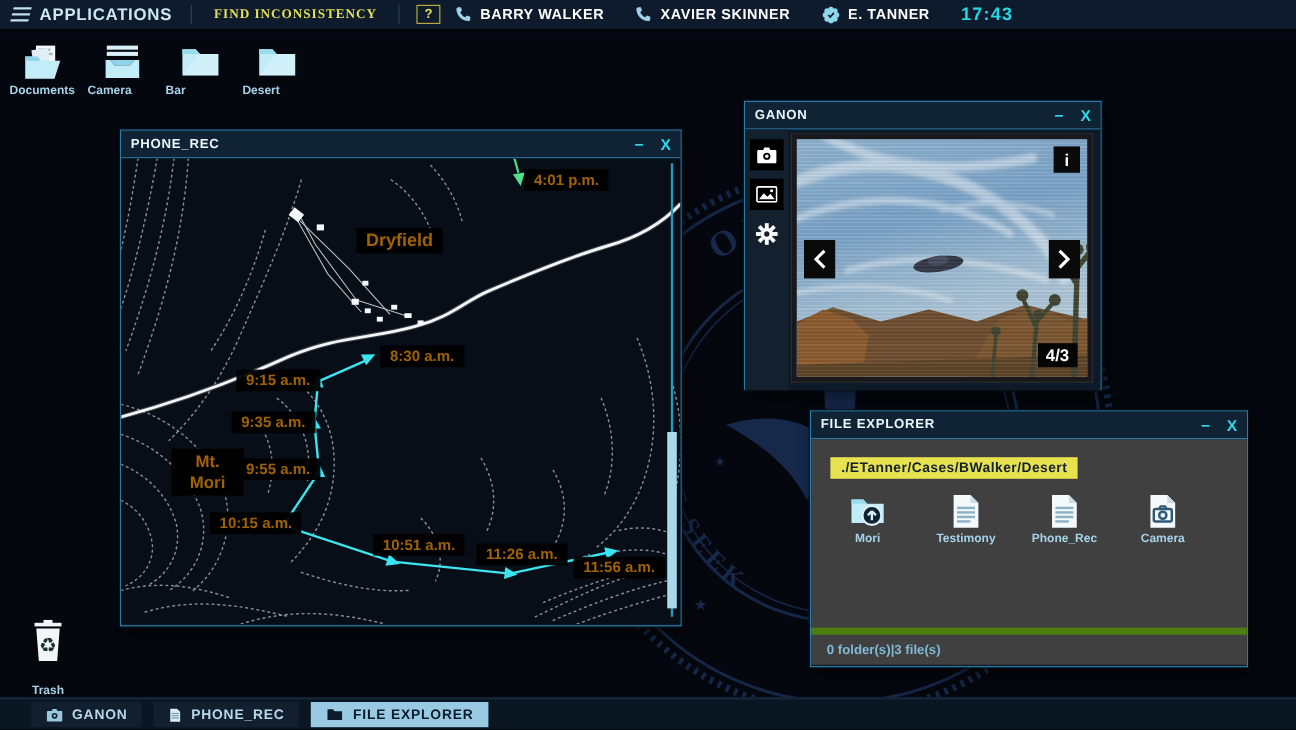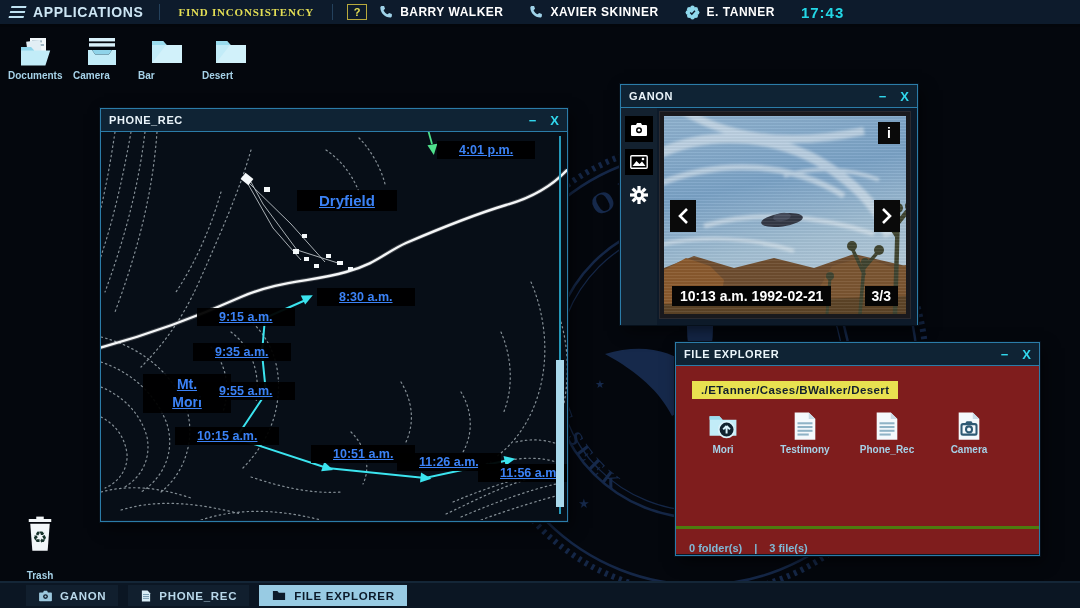--- a/index.html
+++ b/index.html
@@ -31,22 +31,22 @@
   
   .win{position:absolute;background:#0c1826;border:1px solid #2b7ca8;
     box-shadow:0 0 0 1px #06101b,4px 6px 14px rgba(0,0,0,.55);z-index:10;}
   .win-titlebar{height:22px;background:#0f2334;border-bottom:1px solid #2b7ca8;
     display:flex;align-items:center;justify-content:space-between;padding:0 8px;cursor:default;}
   .win-title{color:#eaf4fa;font-size:11px;font-weight:bold;letter-spacing:.6px;}
   .win-ctrls{display:flex;align-items:center;gap:14px;}
   .win-min,.win-close{color:#31d6ec;font-weight:bold;font-size:13px;cursor:pointer;line-height:1;}
   
   .map-body{position:relative;width:466px;height:388px;background:#070e17;overflow:hidden;}
-  .map-label{position:absolute;background:rgba(0,0,0,.95);color:#3b82f6;font-weight:bold;
-    font-size:12.5px;padding:2px 22px;white-space:nowrap;z-index:4;text-decoration:underline;}
+  .map-label{position:absolute;background:rgba(0,0,0,.95);color:#a16207;font-weight:bold;
+    font-size:12.5px;padding:2px 8px;white-space:nowrap;z-index:4;}
   .map-town{font-size:15px;}
   .map-mtn{text-align:center;line-height:1.25;font-size:14px;}
   .map-scroll-track{position:absolute;right:6px;top:4px;bottom:6px;width:2px;background:#2599ba;z-index:5;}
   .map-scroll-thumb{position:absolute;right:3px;top:228px;height:147px;width:8px;background:#a9d9ec;z-index:6;cursor:grab;}
   
   .ganon-body{position:relative;width:296px;height:217px;background:#0d1a29;}
   .ganon-side{position:absolute;left:0;top:0;bottom:0;width:36px;background:#13212f;padding-top:8px;}
   .side-btn{width:28px;height:26px;margin:0 0 7px 4px;display:flex;align-items:center;justify-content:center;cursor:pointer;}
   .side-btn.dark{background:#000;}
   .photo-frame{position:absolute;left:38px;top:3px;width:252px;height:208px;background:#19191d;
@@ -58,28 +58,28 @@
   .ph-btn{position:absolute;background:#0a0a0a;display:flex;align-items:center;justify-content:center;
     z-index:4;cursor:pointer;}
   .ph-prev{left:6px;top:84px;width:26px;height:32px;}
   .ph-next{right:6px;top:84px;width:26px;height:32px;}
   .ph-info{right:6px;top:6px;width:22px;height:22px;color:#fff;font-weight:bold;font-size:14px;}
   .ph-stamp{position:absolute;left:8px;bottom:8px;background:#050505;color:#fff;
     font-weight:bold;font-size:14px;padding:2px 8px;z-index:4;}
   .ph-index{position:absolute;right:8px;bottom:8px;background:#050505;color:#fff;
     font-weight:bold;font-size:14px;padding:2px 7px;z-index:4;}
   
-  .fe-body{position:relative;width:363px;height:188px;background:#7f1d1d;}
+  .fe-body{position:relative;width:363px;height:188px;background:#404040;}
   .fe-path{display:inline-block;margin:15px 0 0 16px;background:#e8e150;color:#12202e;
     font-weight:bold;font-size:11.5px;letter-spacing:.4px;padding:3px 9px;}
   .fe-grid{display:flex;gap:24px;padding:12px 0 0 18px;}
   .fe-item{width:58px;text-align:center;cursor:pointer;}
   .fe-item .lab{display:block;margin-top:3px;color:#a6d2e8;font-size:10px;font-weight:bold;}
-  .fe-status{position:absolute;left:0;right:0;bottom:0;height:25px;border-top:3px solid #4d7c0f;
-    display:flex;align-items:flex-end;gap:12px;padding-left:13px;color:#7fb9d6;font-size:11px;font-weight:bold;}
+  .fe-status{position:absolute;left:0;right:0;bottom:0;height:25px;border-top:6px solid #4d7c0f;
+    display:flex;align-items:center;gap:0;padding-left:13px;color:#7fb9d6;font-size:11px;font-weight:bold;}
   
   .taskbar{position:absolute;left:0;right:0;bottom:0;height:25px;background:#0b1623;
     border-top:2px solid #142637;display:flex;align-items:center;gap:10px;padding-left:26px;z-index:40;}
   .tk-item{height:21px;display:inline-flex;align-items:center;gap:7px;padding:0 12px;
     background:#111f2e;cursor:pointer;}
   .tk-item span{color:#b9d8ea;font-weight:bold;font-size:11.5px;letter-spacing:.7px;}
   .tk-item.active{background:#98cbe3;}
   .tk-item.active span{color:#0b1a29;}
   svg{display:block;}
 </style>
@@ -402,22 +402,21 @@
             <svg width="12" height="18" viewBox="0 0 12 18">
                 <path d="M10 2 L3 9 L10 16" stroke="#fff" stroke-width="2.6" fill="none"></path>
               </svg>
           </div>
           <div class="ph-btn ph-next">
             <svg width="12" height="18" viewBox="0 0 12 18">
                 <path d="M2 2 L9 9 L2 16" stroke="#fff" stroke-width="2.6" fill="none"></path>
               </svg>
           </div>
           <div class="ph-btn ph-info">i</div>
-          <div class="ph-stamp">10:13 a.m. 1992-02-21</div>
-          <div class="ph-index">3/3</div>
+          <div class="ph-index">4/3</div>
         </div>
       </div>
     </div>
   </div>
 
   <div class="win" style="left:675px;top:342px;width:363px;height:212px;">
     <div class="win-titlebar">
       <span class="win-title">FILE EXPLORER</span>
       <span class="win-ctrls">
         <span class="win-min">−</span>

